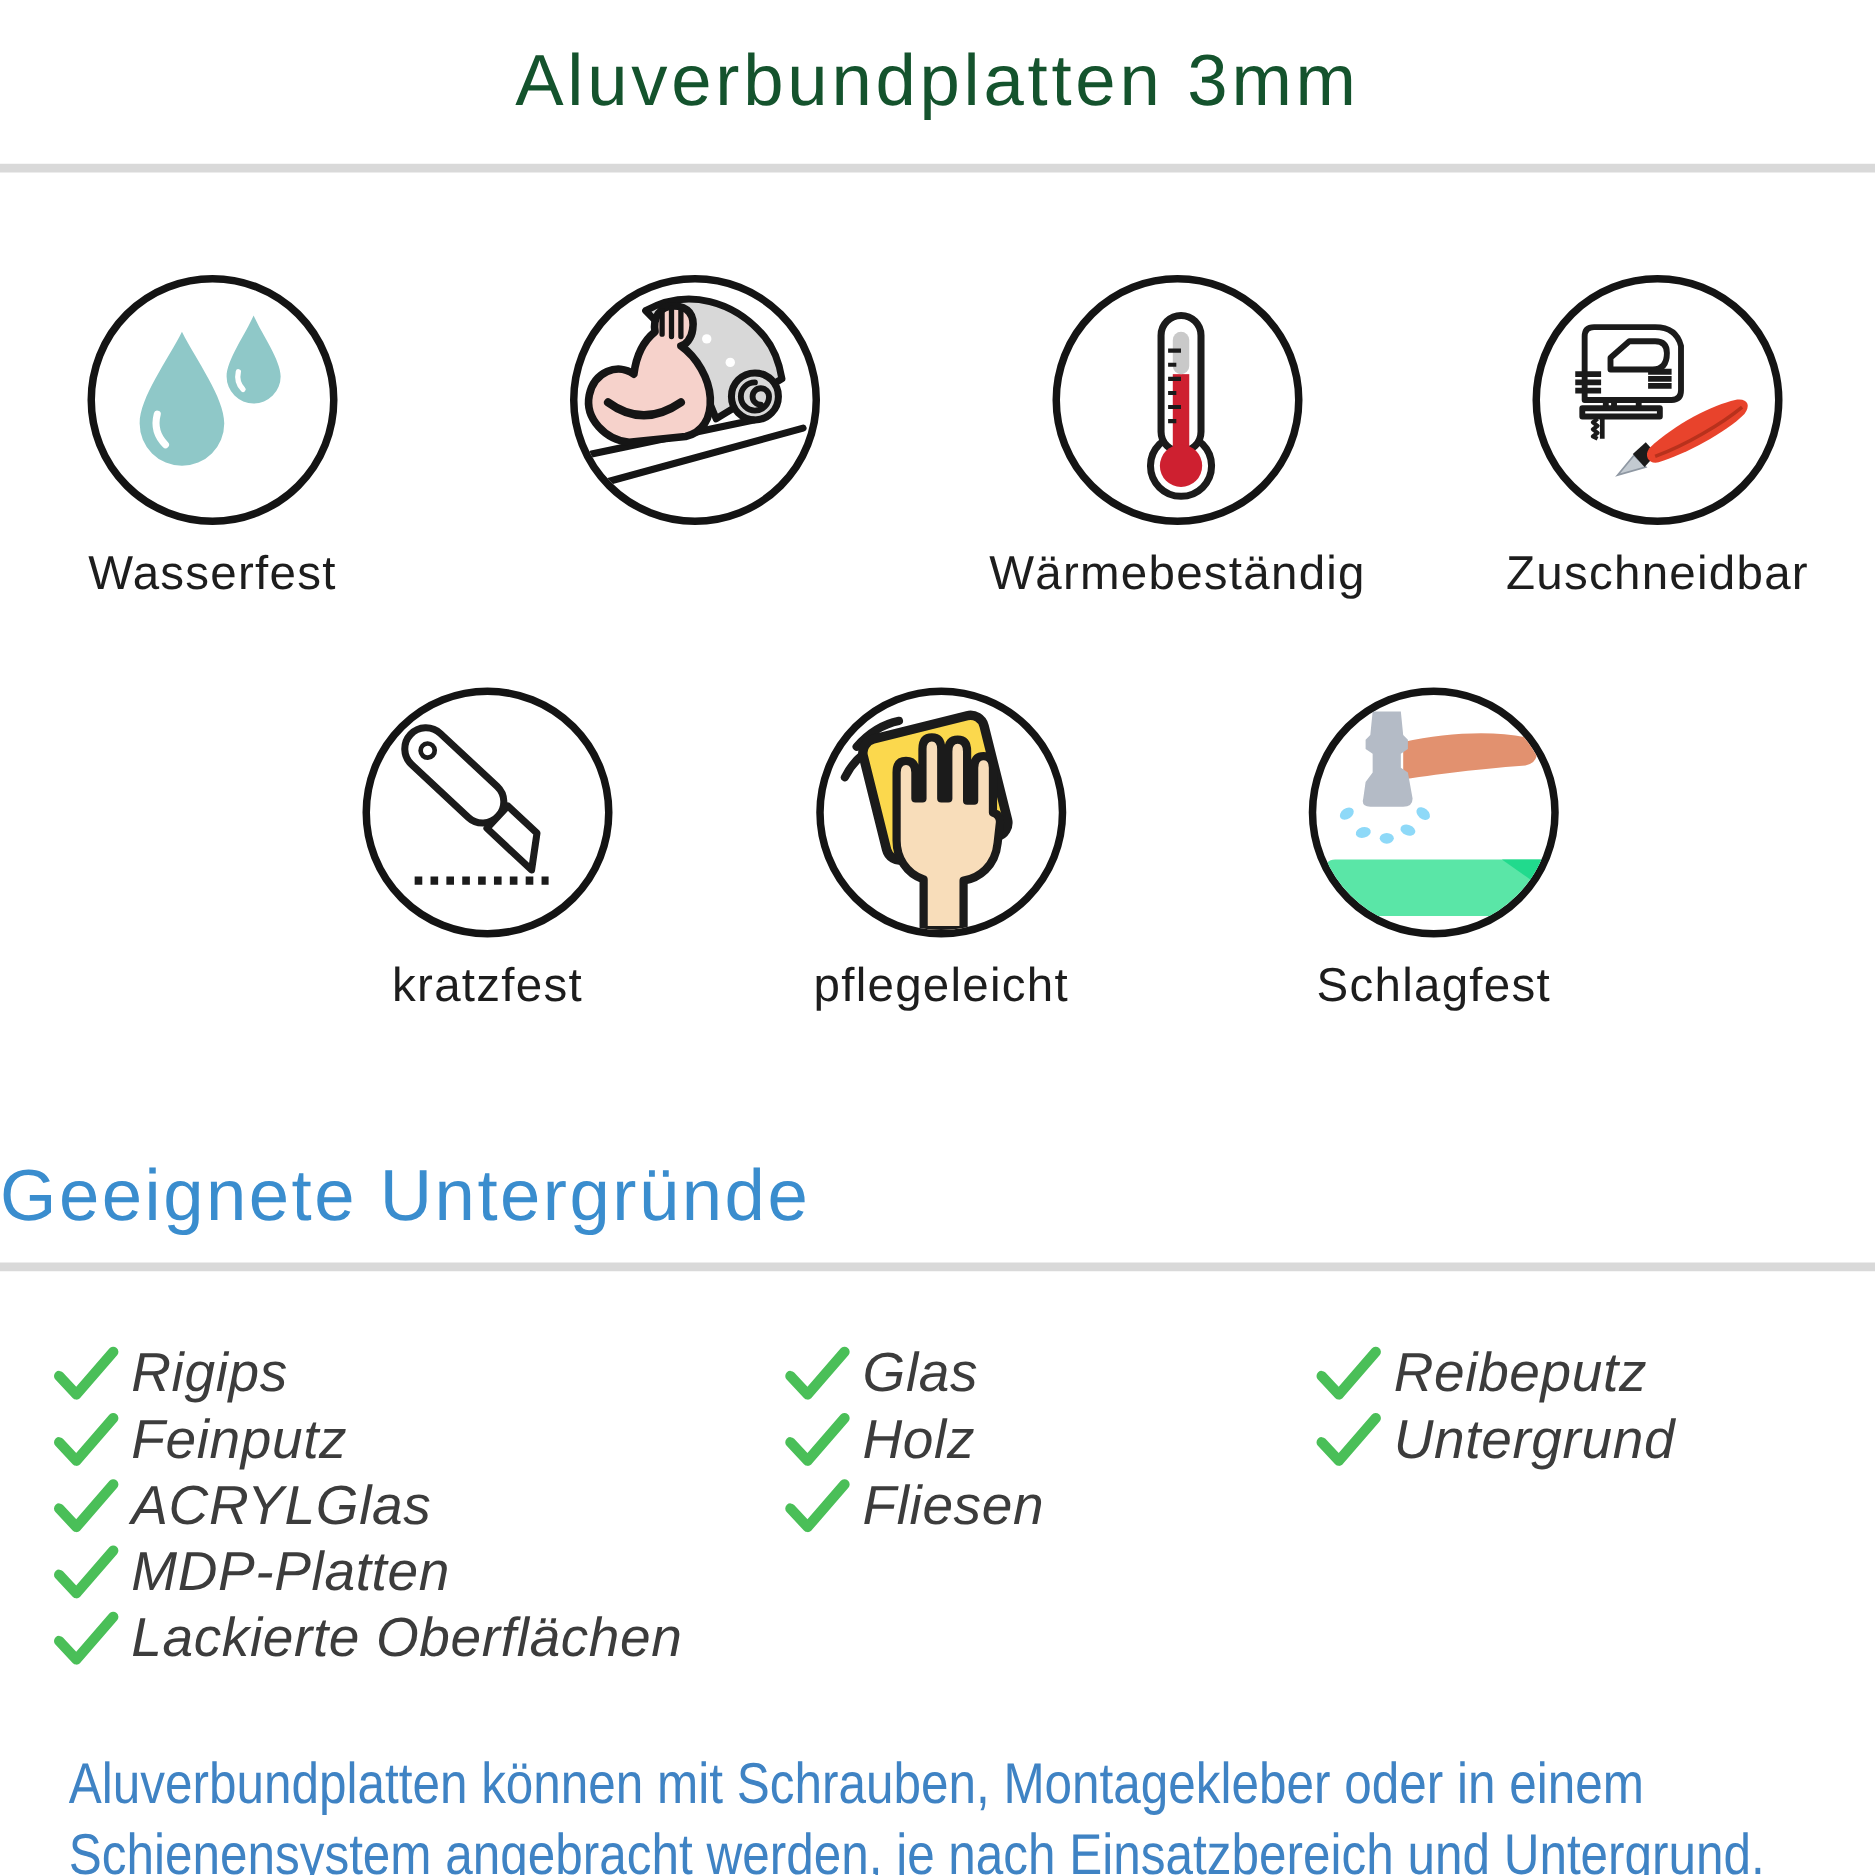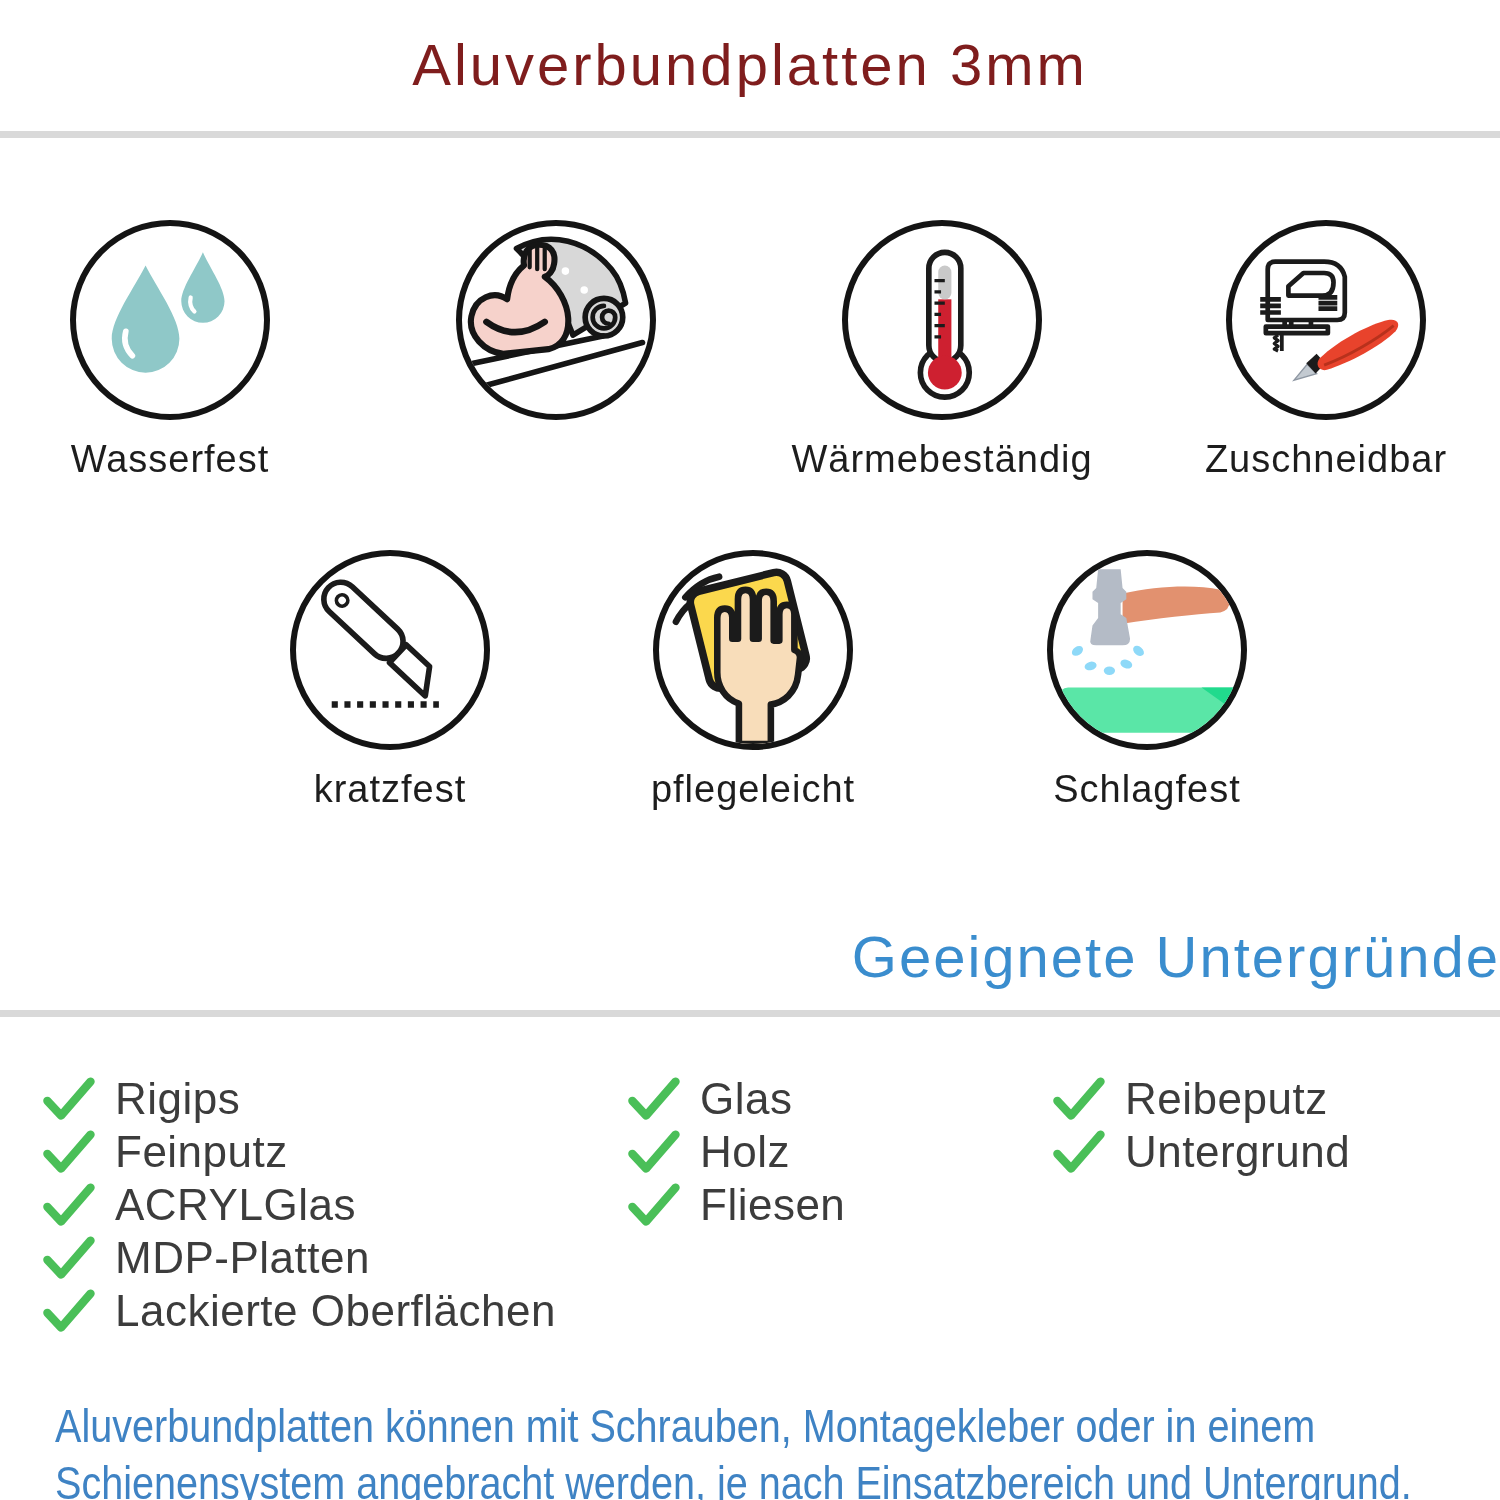--- a/index.html
+++ b/index.html
@@ -1,35 +1,35 @@
 <!DOCTYPE html>
 <html><head>
 <meta charset="utf-8">
 <style>
   html,body{margin:0;padding:0;background:#fff;}
   .canvas{position:relative;width:1500px;height:1500px;background:#ffffff;overflow:hidden;
           font-family:"Liberation Sans",sans-serif;}
 
   .title1{position:absolute;top:30px;left:0;width:100%;margin:0;text-align:center;
-          font-size:58px;line-height:70px;font-weight:normal;letter-spacing:3px;color:#7f1d1d;}
-  .title2{position:absolute;top:922px;left:0;width:100%;margin:0;text-align:right;
+          font-size:58px;line-height:70px;font-weight:normal;letter-spacing:3px;color:#14532d;}
+  .title2{position:absolute;top:922px;left:0;width:100%;margin:0;text-align:left;
           font-size:58px;line-height:70px;font-weight:normal;letter-spacing:2px;color:#3a8dce;}
   .hbar{position:absolute;left:0;width:100%;height:7px;background:#d9d9d9;}
 
   .feature{position:absolute;width:360px;}
   .f1{left:-10px;top:220px}.f2{left:376px;top:220px}.f3{left:762px;top:220px}.f4{left:1146px;top:220px}
   .f5{left:210px;top:550px}.f6{left:573px;top:550px}.f7{left:967px;top:550px}
   .circle{width:200px;height:200px;box-sizing:border-box;border:6px solid #141414;border-radius:50%;
           margin:0 auto;overflow:hidden;background:#fff;}
   .circle svg{width:188px;height:188px;display:block;}
   .flabel{margin-top:18px;text-align:center;font-size:38px;letter-spacing:1px;color:#1d1d1d;white-space:nowrap;}
 
   .col{position:absolute;top:1072px;}
   .col1{left:40px}.col2{left:625px}.col3{left:1050px}
-  .li{display:flex;align-items:center;height:53px;gap:18px;}
+  .li{display:flex;align-items:center;height:53px;gap:8px;font-style:italic;}
   .li svg{width:57px;height:46px;flex:0 0 auto;}
   .li span{font-size:44px;color:#3c3c3c;letter-spacing:0.5px;white-space:nowrap;}
 
   .footer{position:absolute;left:55px;top:1398px;margin:0;font-size:46px;line-height:57px;
           color:#3f83c4;transform:scaleX(0.86);transform-origin:0 0;white-space:nowrap;}
 </style>
 </head>
 <body>
 
 <div class="canvas">

